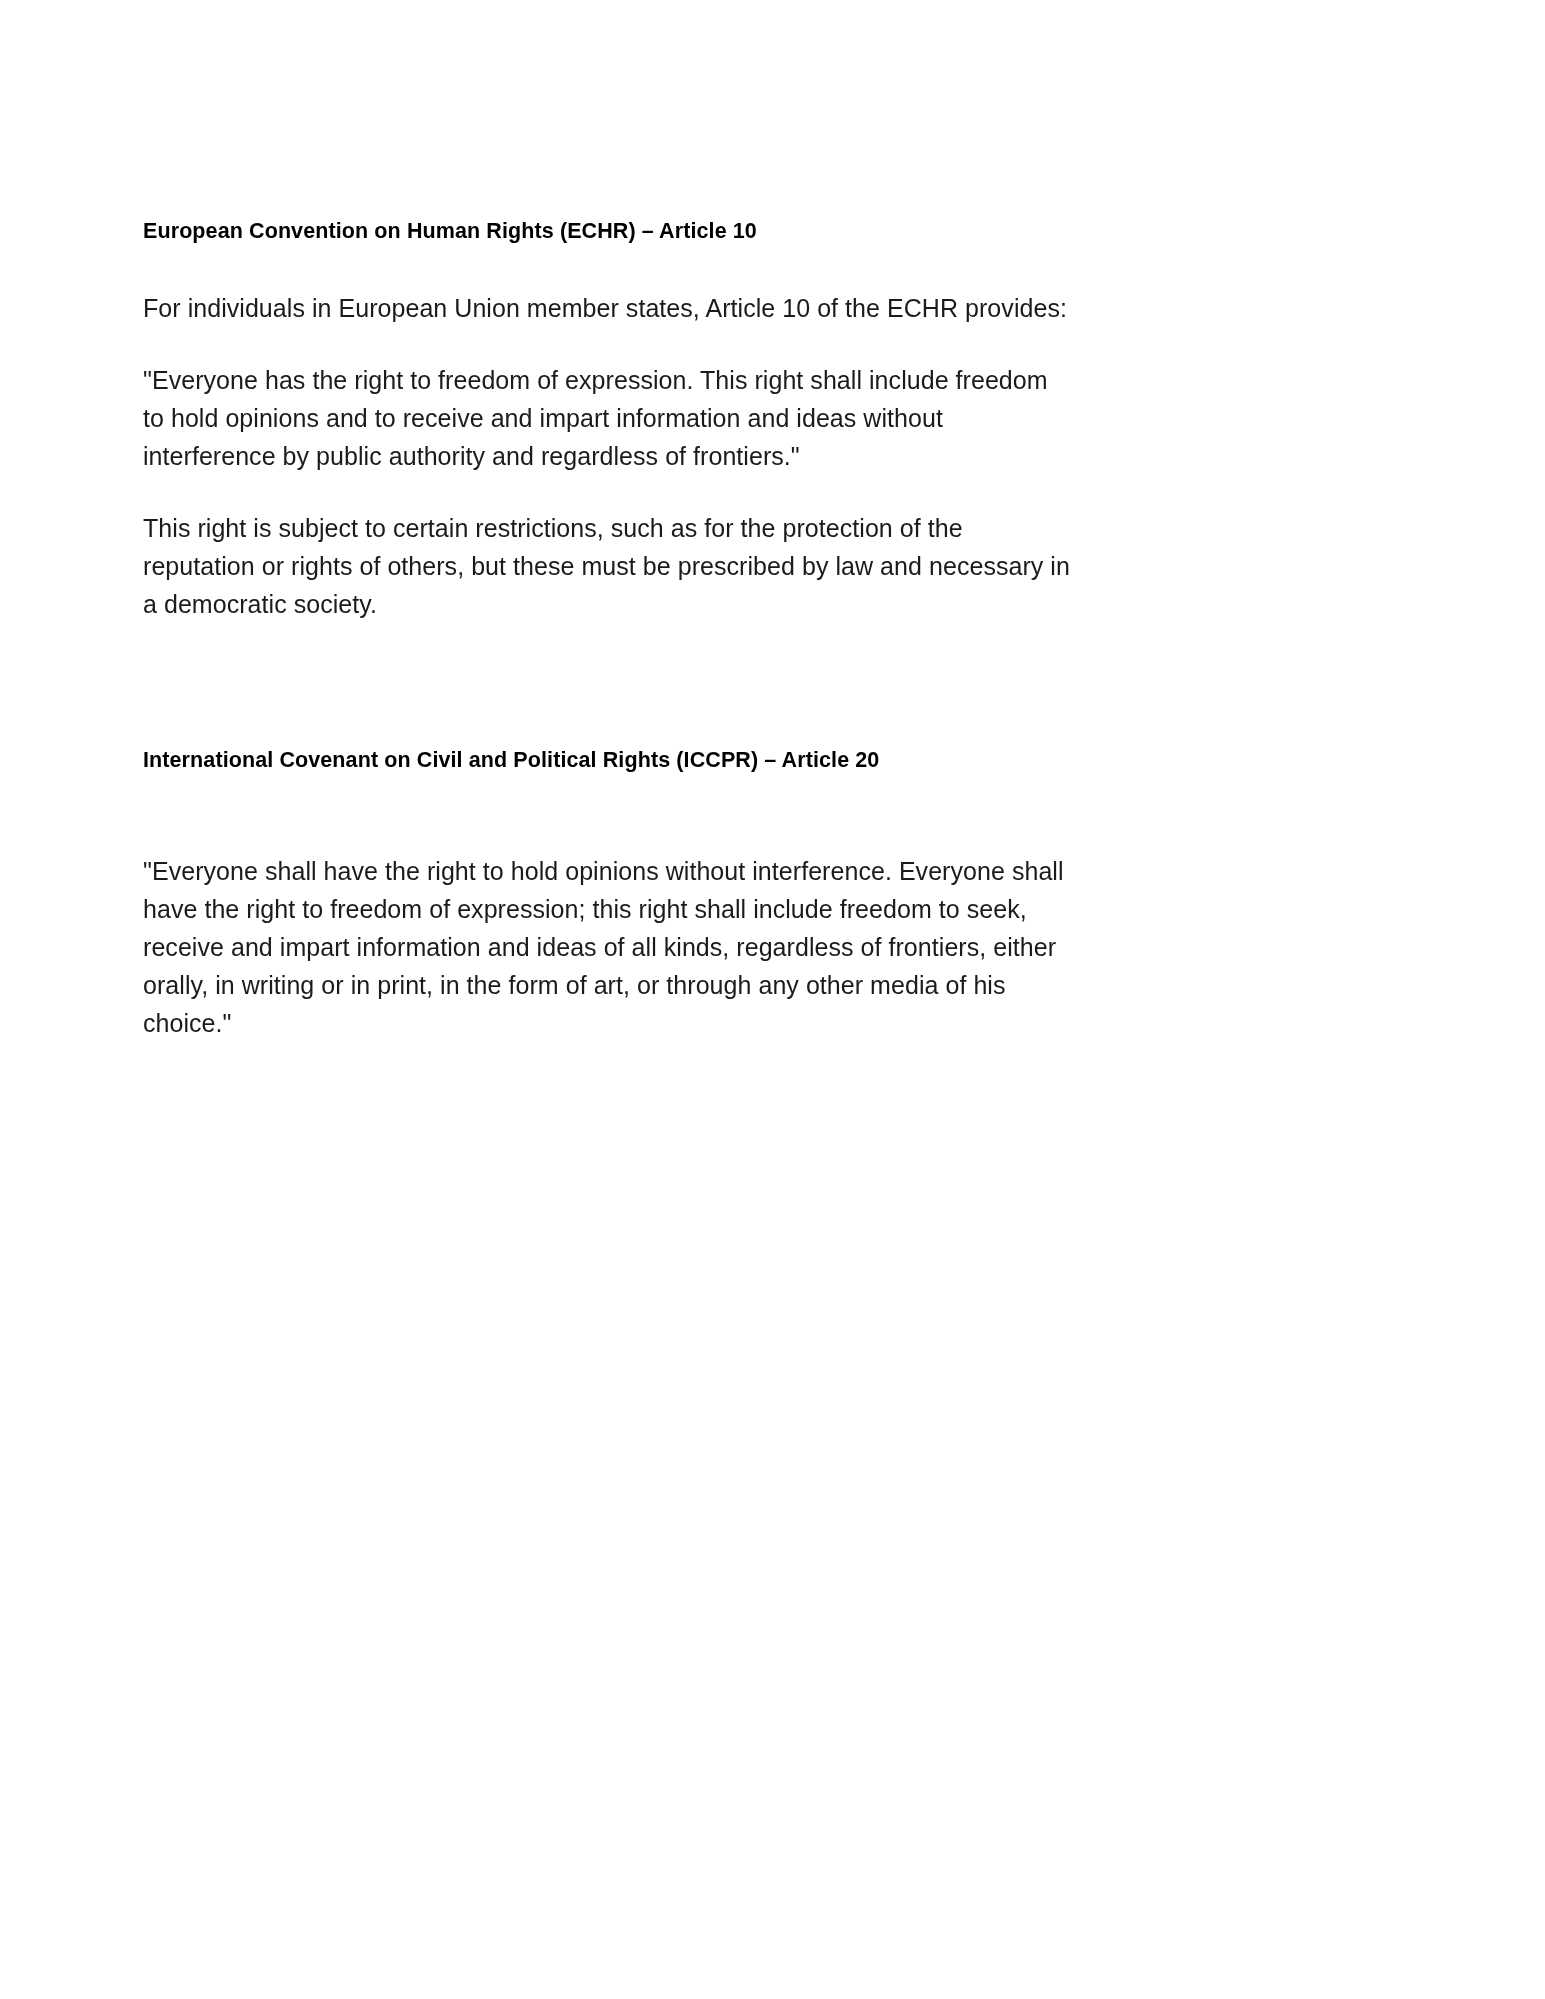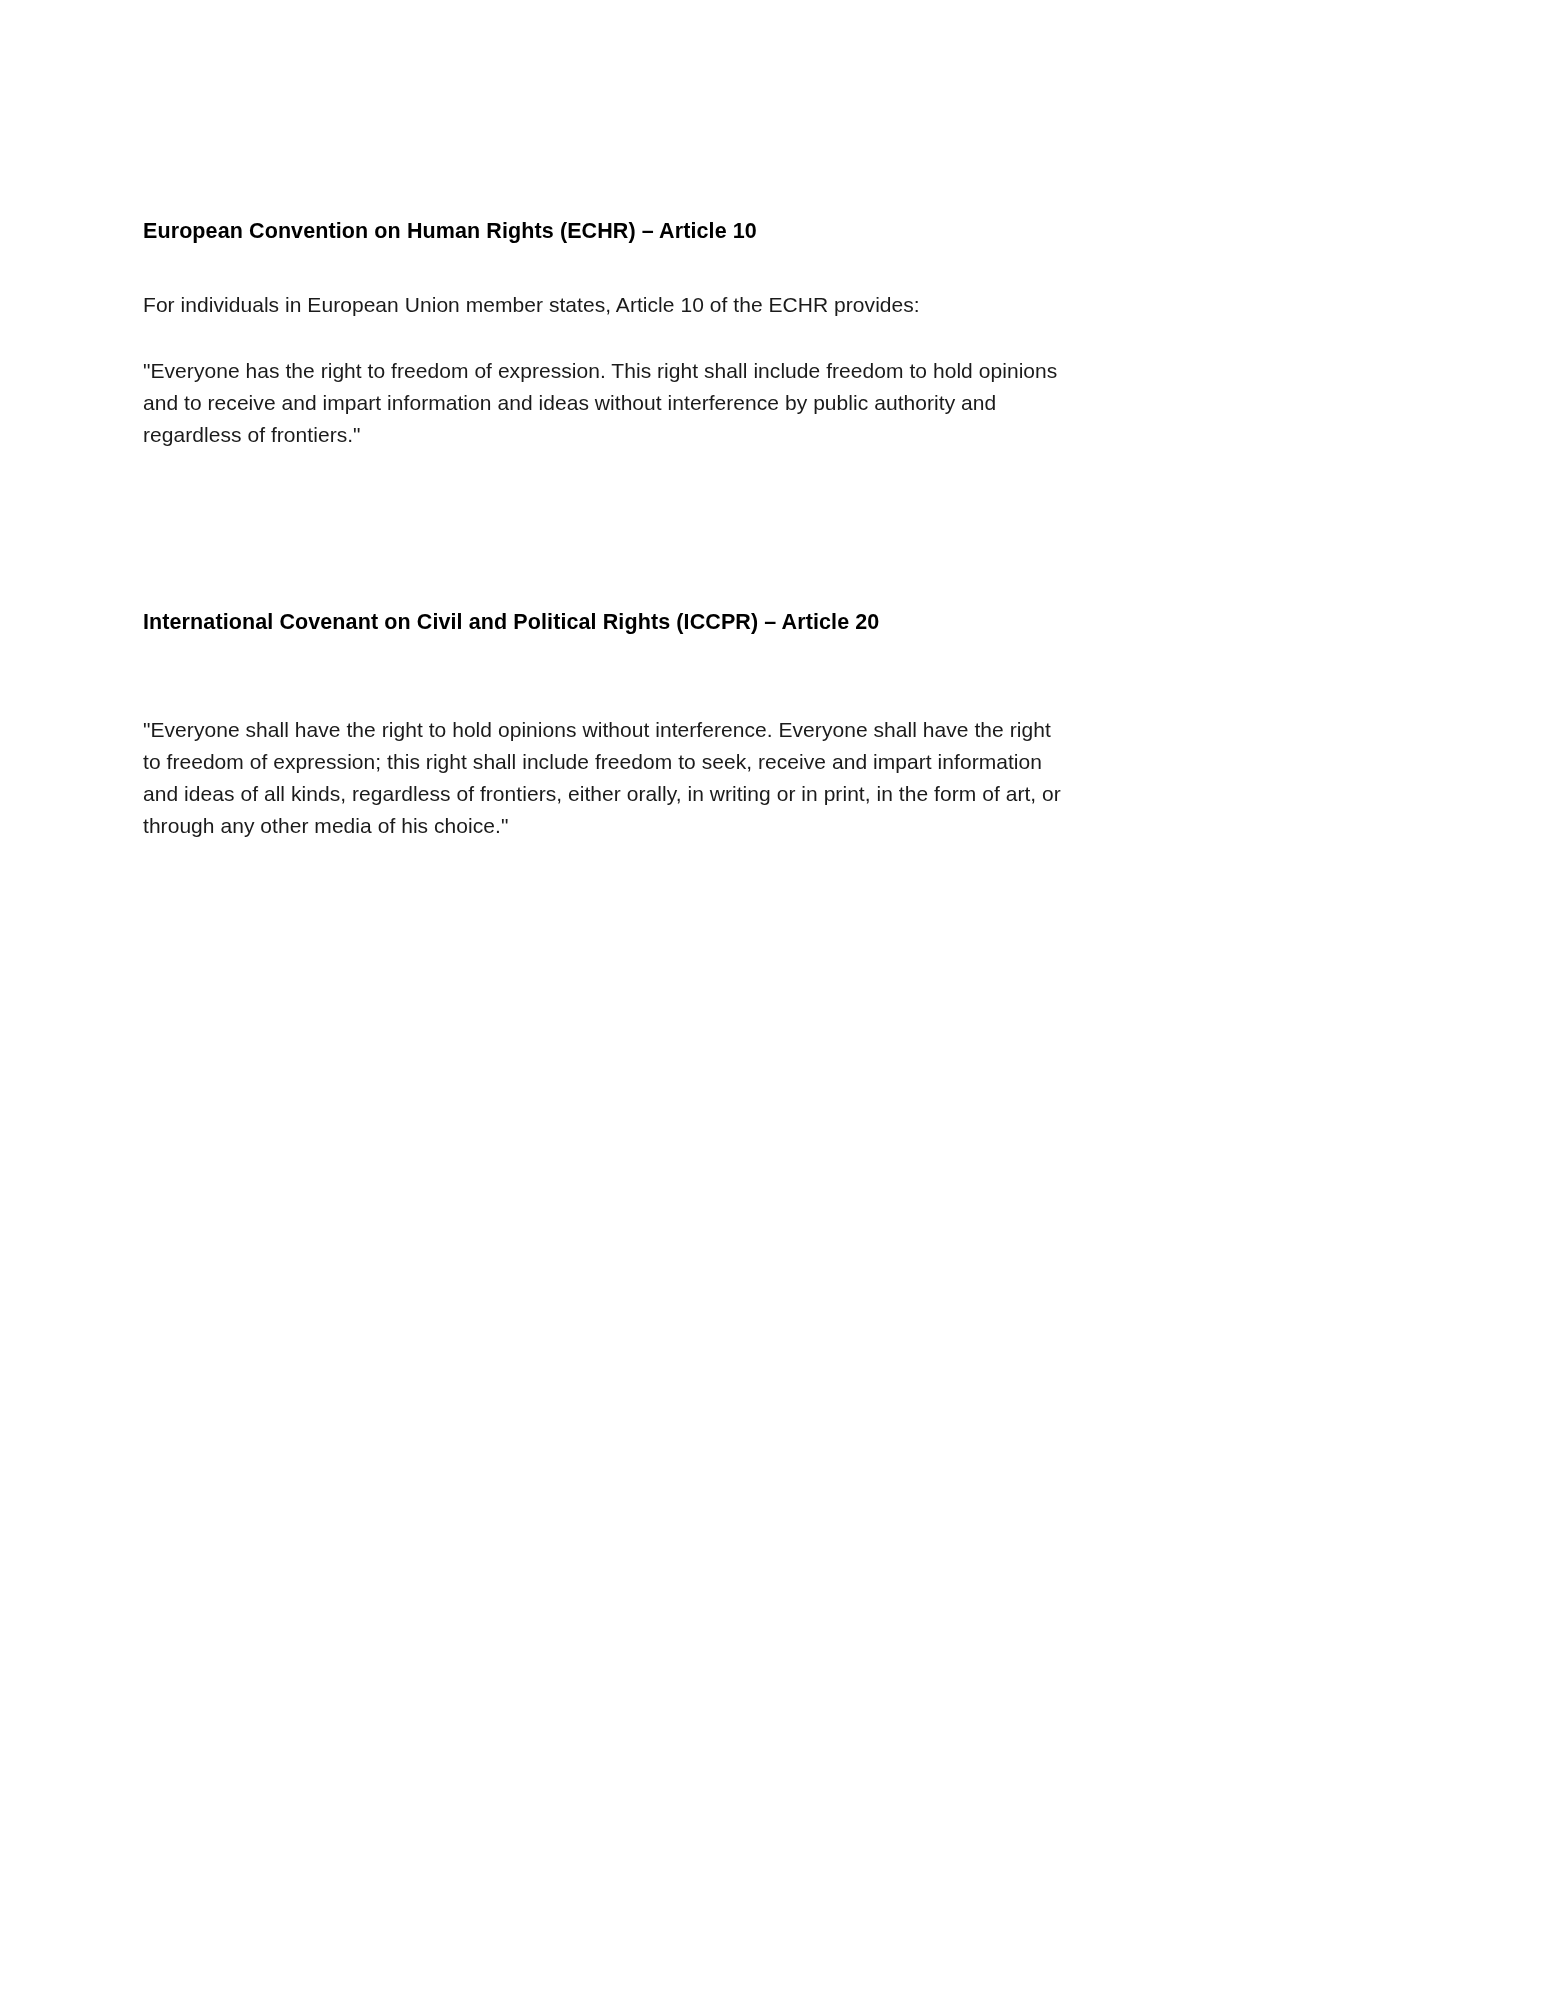--- a/index.html
+++ b/index.html
@@ -29,21 +29,21 @@
   .section-heading {
     font-size: 21.5px;
     font-weight: bold;
     color: #000000;
     line-height: 1.45;
     letter-spacing: 0.1px;
     margin: 0;
     padding: 0;
   }
   .para {
-    font-size: 21px;
+    font-size: 25px;
     font-weight: normal;
     color: #1b1b1b;
     line-height: 1.52;
     margin: 0;
     padding: 0;
     letter-spacing: 0.05px;
   }
   .gap-after-heading { height: 42px; }
   .gap-para       { height: 34px; }
   .gap-section    { height: 122px; }
@@ -54,20 +54,21 @@
 <div class="page">
   <div class="content">
 
     <div>
       <h2 class="section-heading">European Convention on Human Rights (ECHR) – Article 10</h2>
       <div class="gap-after-heading"></div>
       <p class="para">For individuals in European Union member states, Article 10 of the ECHR provides:</p>
       <div class="gap-para"></div>
       <p class="para">"Everyone has the right to freedom of expression. This right shall include freedom to hold opinions and to receive and impart information and ideas without interference by public authority and regardless of frontiers."</p>
       <div class="gap-para"></div>
+      <p class="para">This right is subject to certain restrictions, such as for the protection of the reputation or rights of others, but these must be prescribed by law and necessary in a democratic society.</p>
     </div>
 
     <div class="gap-section"></div>
 
     <div>
       <h2 class="section-heading">International Covenant on Civil and Political Rights (ICCPR) – Article 20</h2>
       <div class="gap-after-heading"></div>
       <div class="gap-para"></div>
       <p class="para">"Everyone shall have the right to hold opinions without interference. Everyone shall have the right to freedom of expression; this right shall include freedom to seek, receive and impart information and ideas of all kinds, regardless of frontiers, either orally, in writing or in print, in the form of art, or through any other media of his choice."</p>
       <div class="gap-para"></div>

